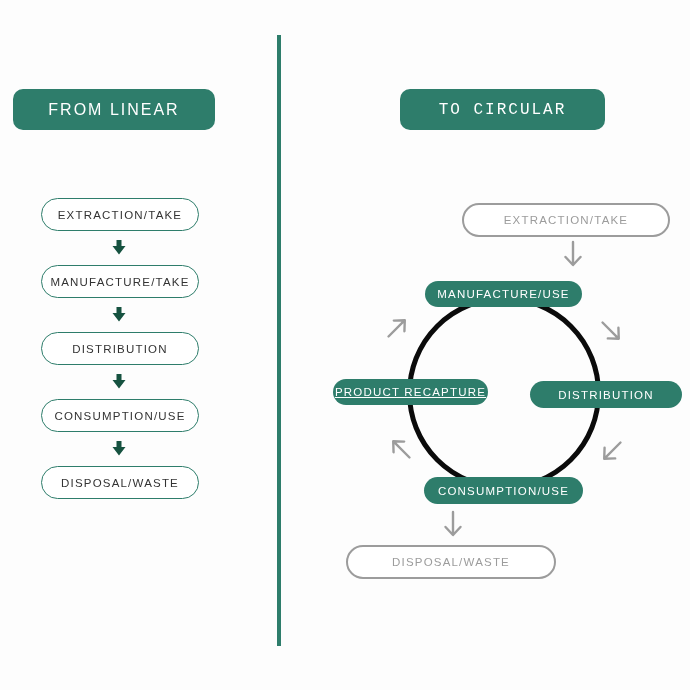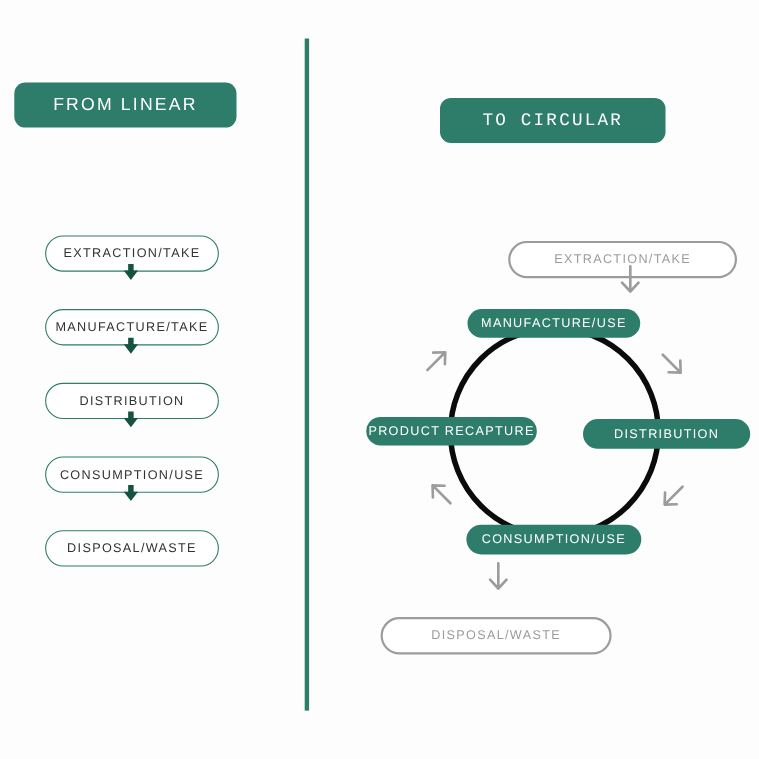--- a/index.html
+++ b/index.html
@@ -17,33 +17,32 @@
   .header-pill{
     position:absolute;
     height:41px;
     background:#2e7d6b;
     border-radius:10px;
     display:flex;align-items:center;justify-content:center;
     color:#ffffff;
     font-size:16px;
     letter-spacing:2px;
   }
-  #linear-header{left:13px;top:75px;width:202px;}
+  #linear-header{left:13px;top:89px;width:202px;}
   #circular-header{left:400px;top:89px;width:205px;font-family:Liberation Mono, monospace;}
 
   
   .step-box{
     position:absolute;
     display:flex;align-items:center;justify-content:center;
     border-radius:17px;
     background:#ffffff;
     font-size:11.5px;
     letter-spacing:1.2px;
     white-space:nowrap;
-    margin-top:16px;
   }
   .step-box.teal-outline{
     border:1.5px solid #2e7d6b;
     color:#333333;
   }
   .step-box.gray-outline{
     border:2px solid #9c9c9c;
     color:#9c9c9c;
   }
 
@@ -164,21 +163,21 @@
   <div class="arrow rot-ul" style="left:388px;top:435px;">
     <svg width="26" height="28" viewBox="0 0 24 28" fill="none" stroke="#9c9c9c" stroke-width="2.4" stroke-linecap="round" stroke-linejoin="round">
       <path d="M12 2 L12 24 M4.5 17 L12 25 L19.5 17"></path>
     </svg>
   </div>
 
   <div class="cycle-pill" style="left:425px;top:281px;width:157px;height:26px;">MANUFACTURE/USE</div>
 
   <div class="cycle-pill" style="left:530px;top:381px;width:152px;height:27px;">DISTRIBUTION</div>
 
-  <div class="cycle-pill" style="left:333px;top:379px;width:155px;height:26px;">PRODUCT RECAPTURE</div>
+  <div class="cycle-pill" style="left:333px;top:379px;width:155px;height:26px;text-decoration:underline;">PRODUCT RECAPTURE</div>
 
   <div class="cycle-pill" style="left:424px;top:477px;width:159px;height:27px;">CONSUMPTION/USE</div>
 
   <div class="arrow" style="left:441px;top:510px;">
     <svg width="24" height="28" viewBox="0 0 24 28" fill="none" stroke="#9c9c9c" stroke-width="2.4" stroke-linecap="round" stroke-linejoin="round">
       <path d="M12 2 L12 24 M4.5 17 L12 25 L19.5 17"></path>
     </svg>
   </div>
 
   <div class="step-box gray-outline" style="left:346px;top:545px;width:206px;height:30px;">DISPOSAL/WASTE</div>

